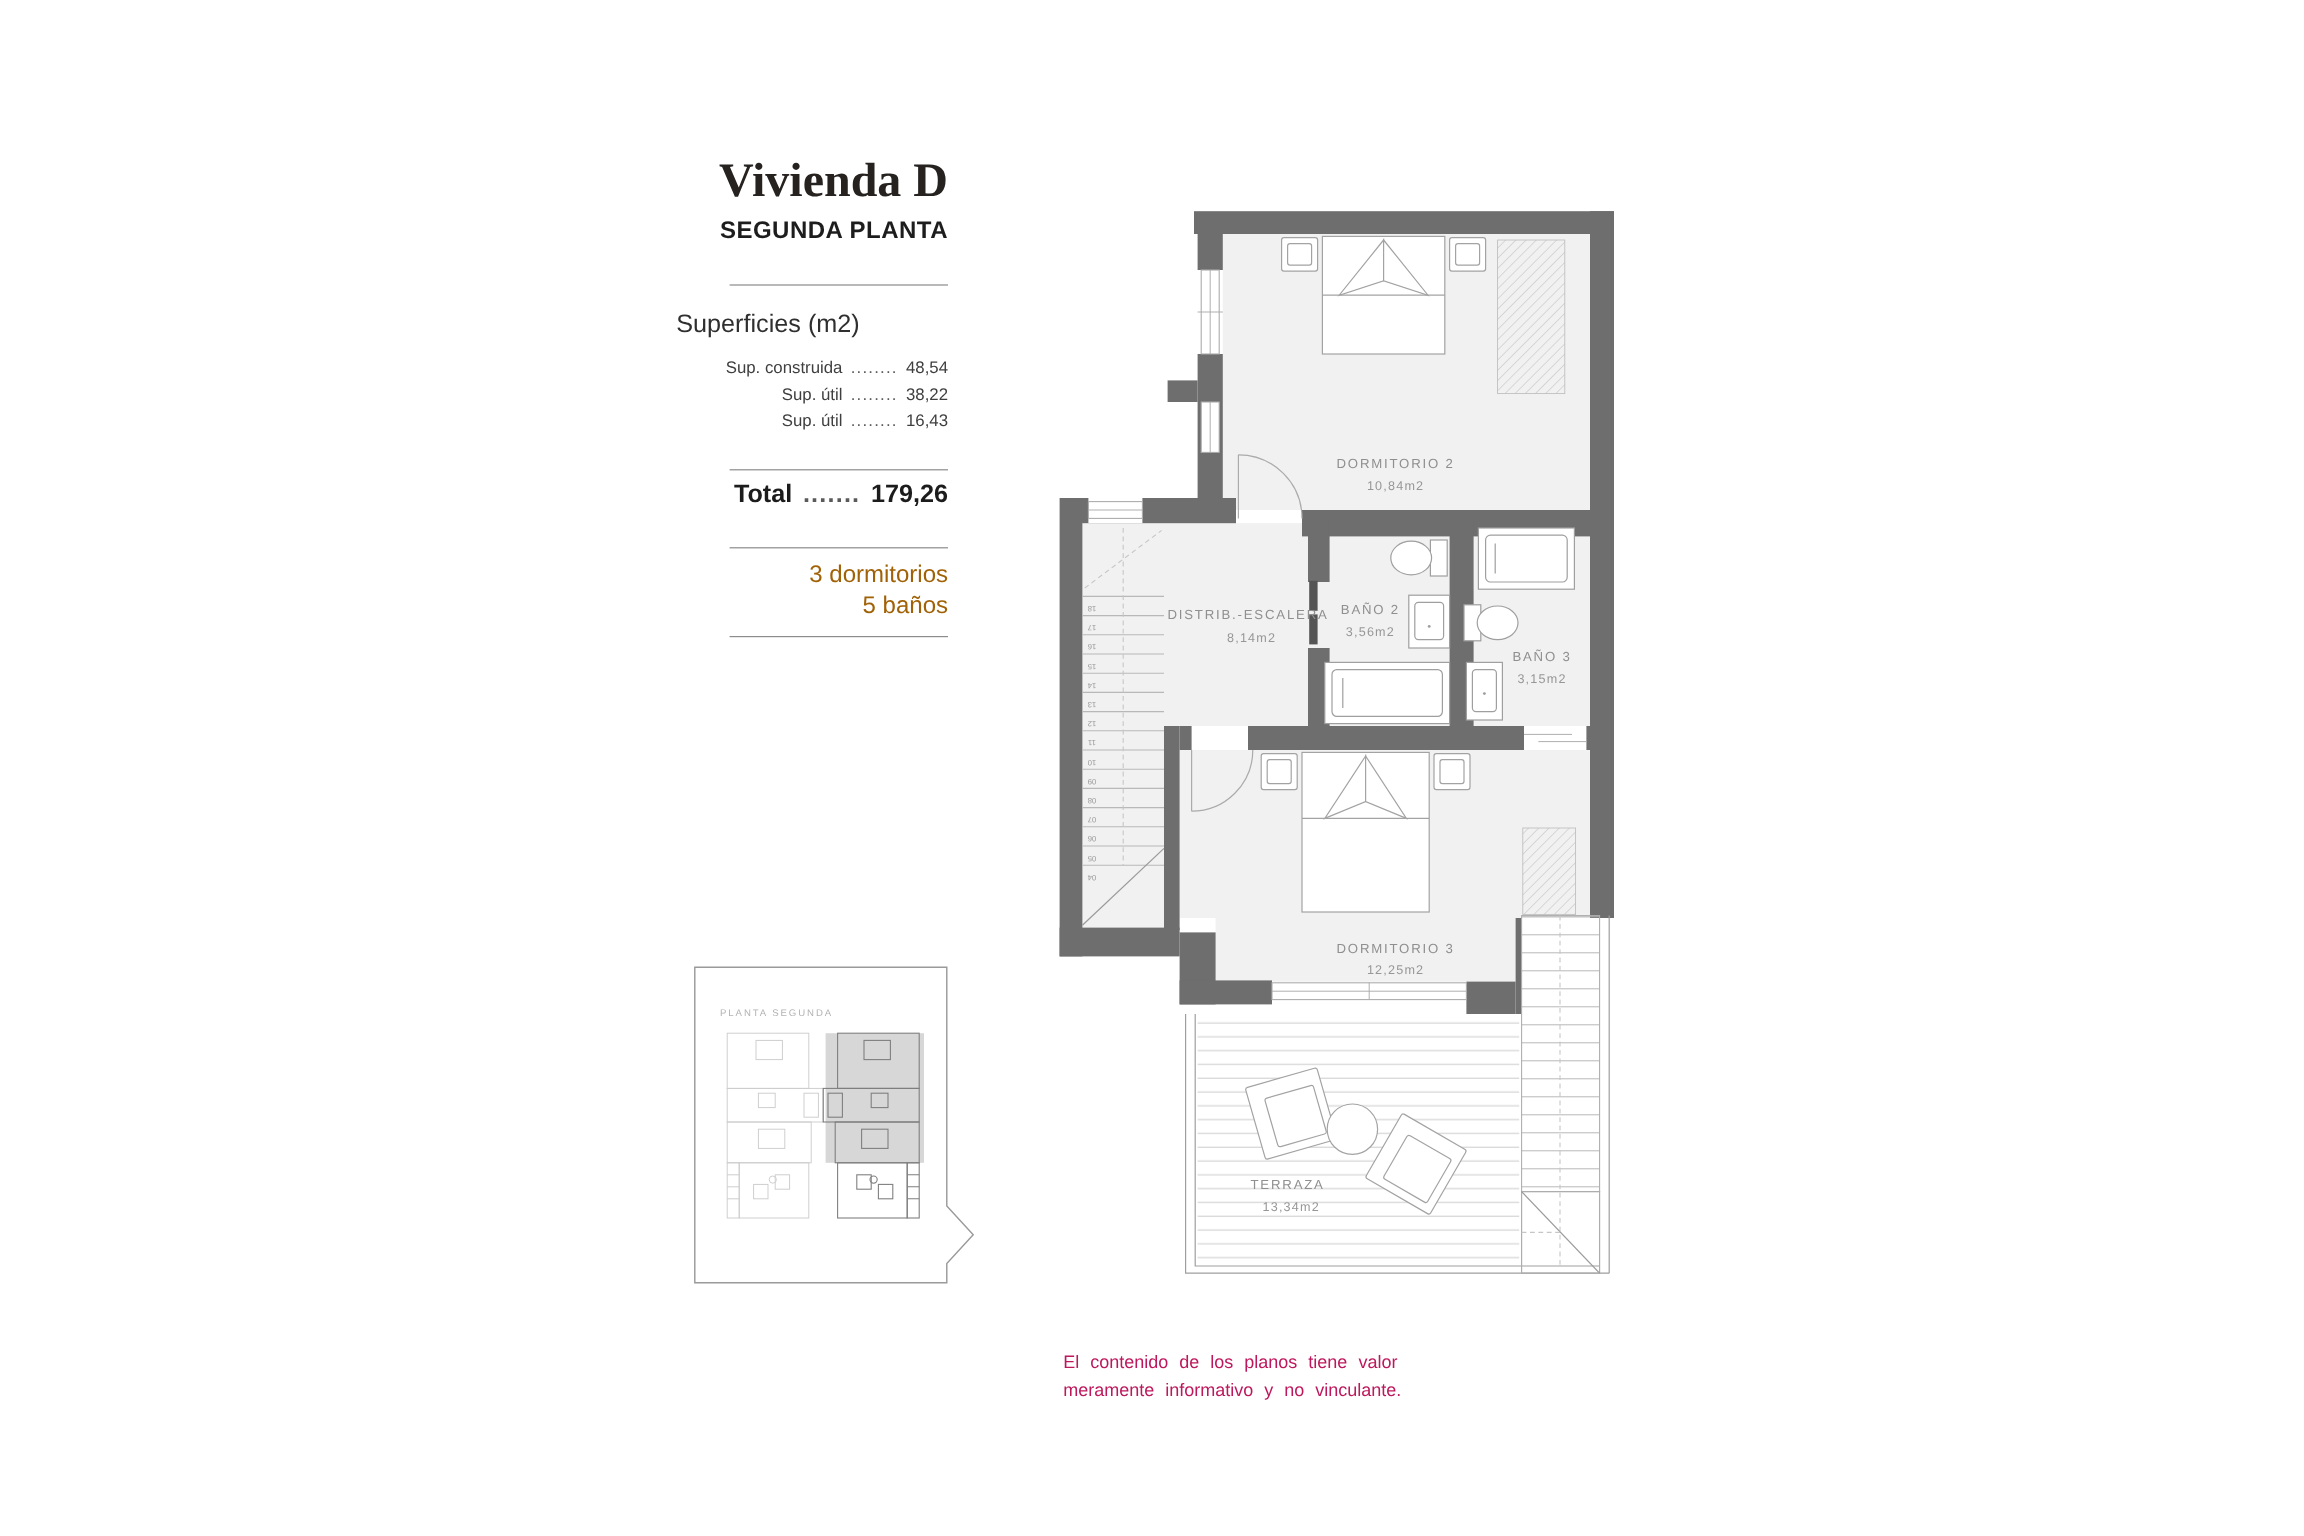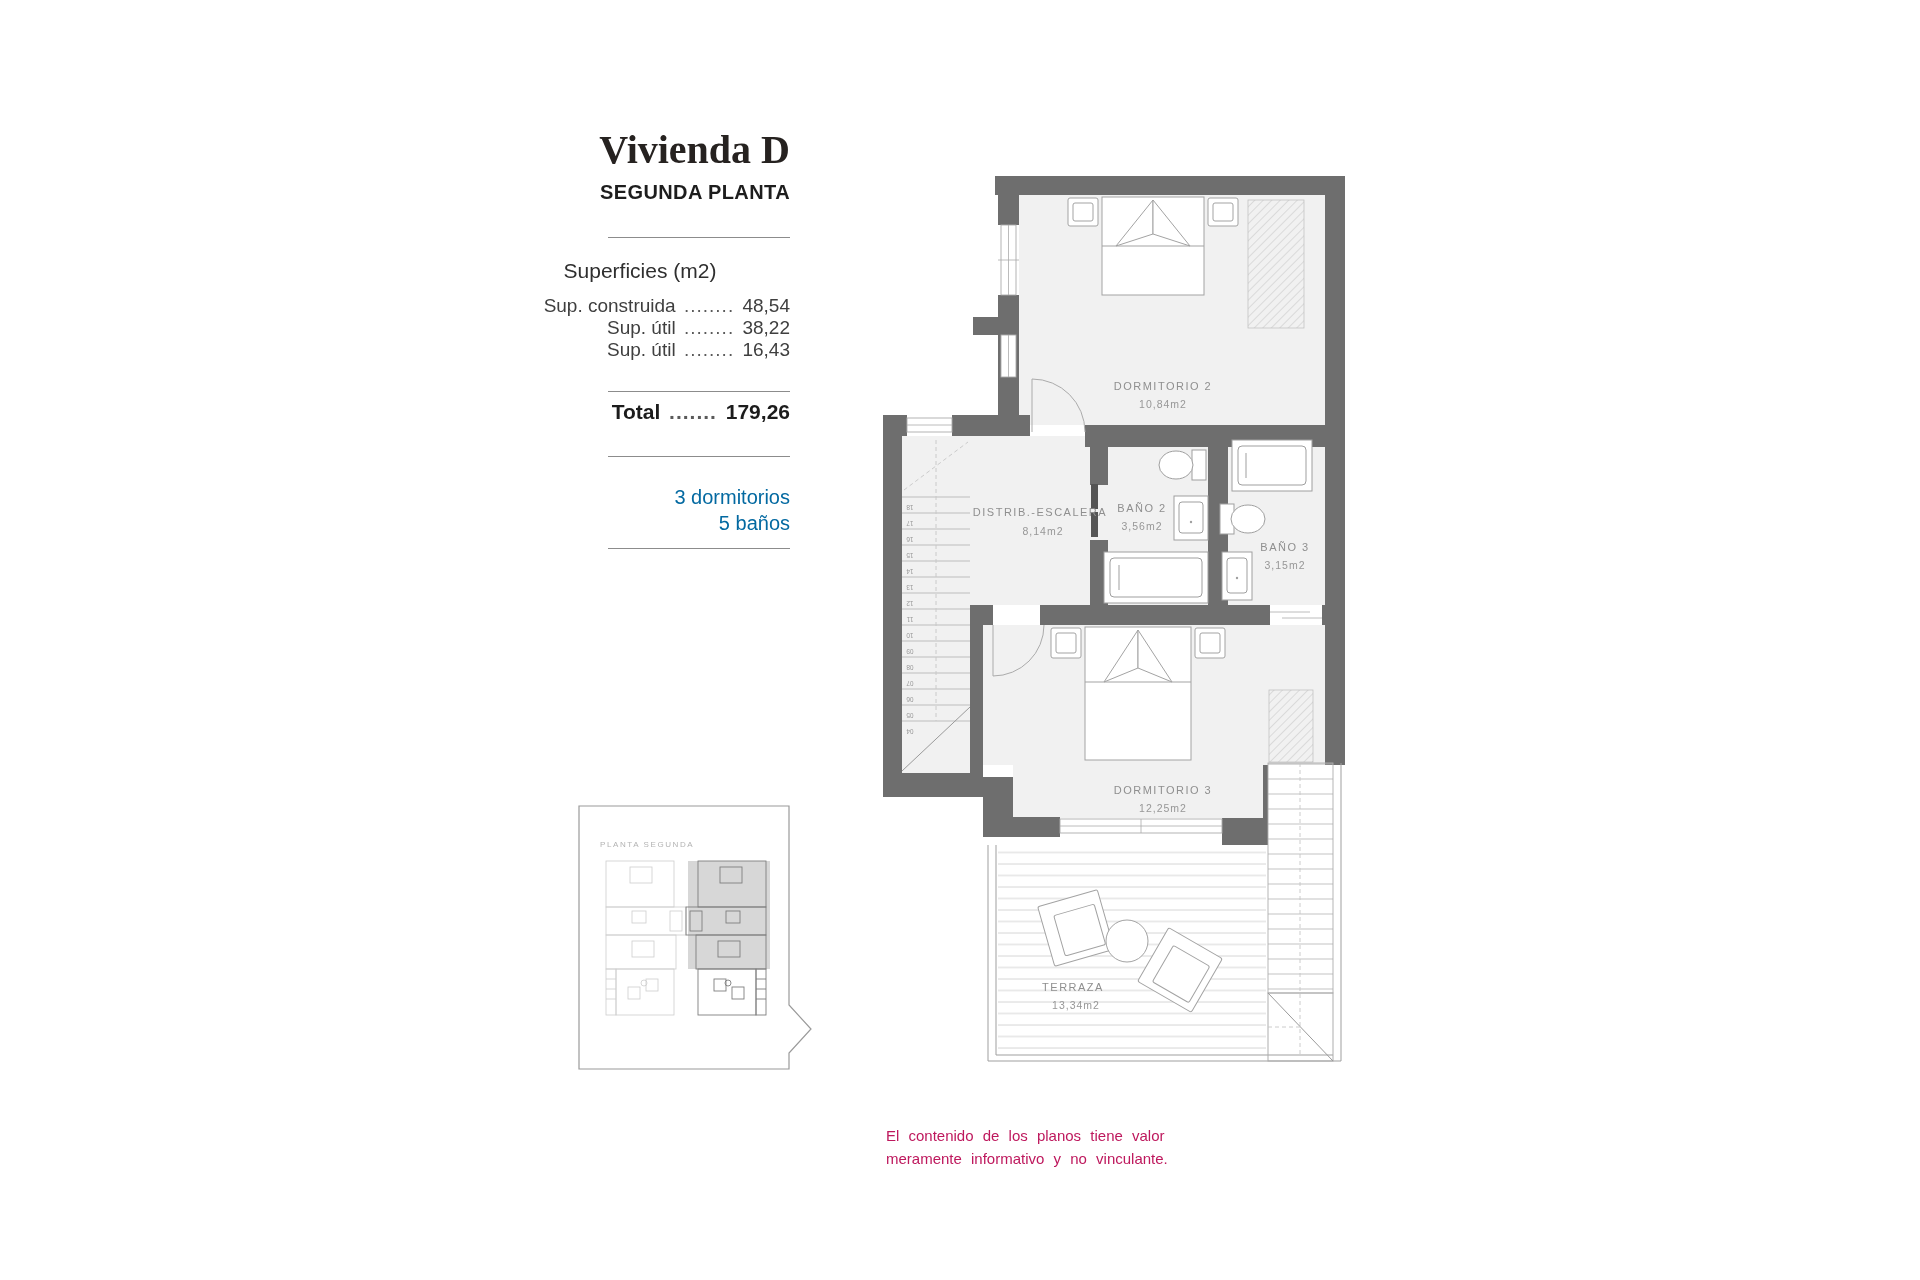--- a/index.html
+++ b/index.html
@@ -6,26 +6,26 @@
   #canvas{position:relative;width:1920px;height:1280px;background:#ffffff;overflow:hidden;
           font-family:"Liberation Sans",sans-serif;}
 
   
   #titleblock{position:absolute;left:490px;top:128px;width:300px;text-align:right;color:#3a3a3a;}
   .tb-title{font-family:"Liberation Serif",serif;font-size:40px;font-weight:700;color:#262220;line-height:44px;}
   .tb-subtitle{font-size:20px;font-weight:700;letter-spacing:.4px;color:#1d1d1d;margin-top:8px;line-height:24px;}
   .tb-rule{margin:0 0 0 auto;width:182px;border-top:1.5px solid #8c8c8c;}
   .tb-rule.r1{margin-top:33px;}
   .tb-heading{font-size:21px;color:#2f2f2f;margin-top:20px;line-height:25px;text-align:center;}
-  .tb-lines{margin-top:12px;font-size:19px;color:#3f3f3f;line-height:22px;}
+  .tb-lines{margin-top:12px;font-size:14px;color:#3f3f3f;line-height:22px;}
   .s-dots{letter-spacing:1px;margin:0 3px;color:#5a5a5a;}
   .tb-rule.r2{margin-top:30px;}
   .tb-total{font-size:21px;font-weight:700;color:#1c1c1c;margin-top:9px;line-height:22px;}
   .tb-rule.r3{margin-top:33px;}
-  .tb-features{font-size:20px;color:#0369a1;margin-top:27px;line-height:26px;}
+  .tb-features{font-size:20px;color:#a16207;margin-top:9px;line-height:26px;}
   .tb-rule.r4{margin-top:12px;}
 
   
   #disclaimer{position:absolute;left:886px;top:1124px;width:310px;font-size:15px;color:#be185d;
               line-height:23px;word-spacing:5px;}
 
   
   .wall{fill:#6e6e6e;stroke:none;}
   .roomfill{fill:#f1f1f1;stroke:none;}
   .whitefill{fill:#ffffff;stroke:none;}

